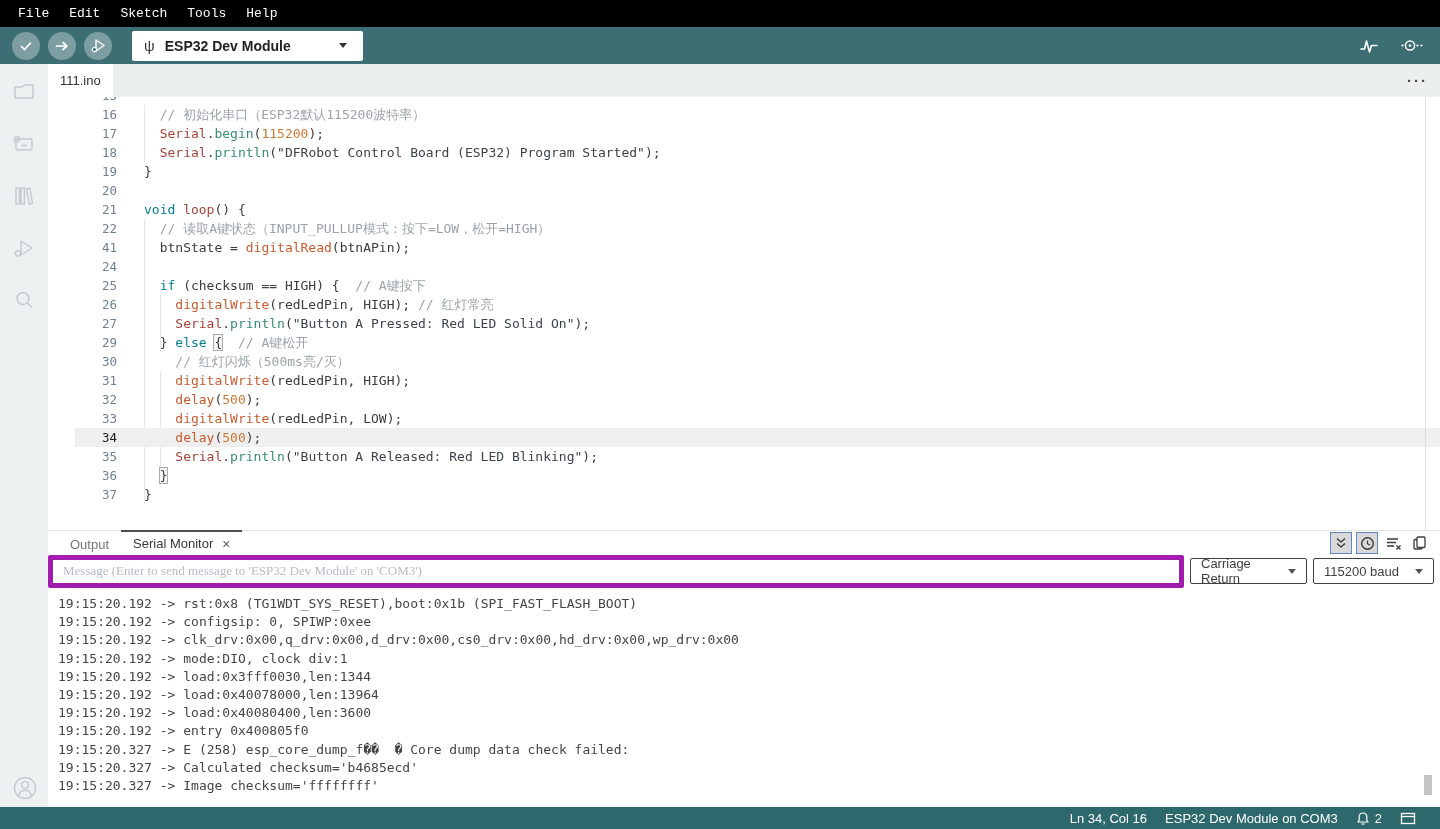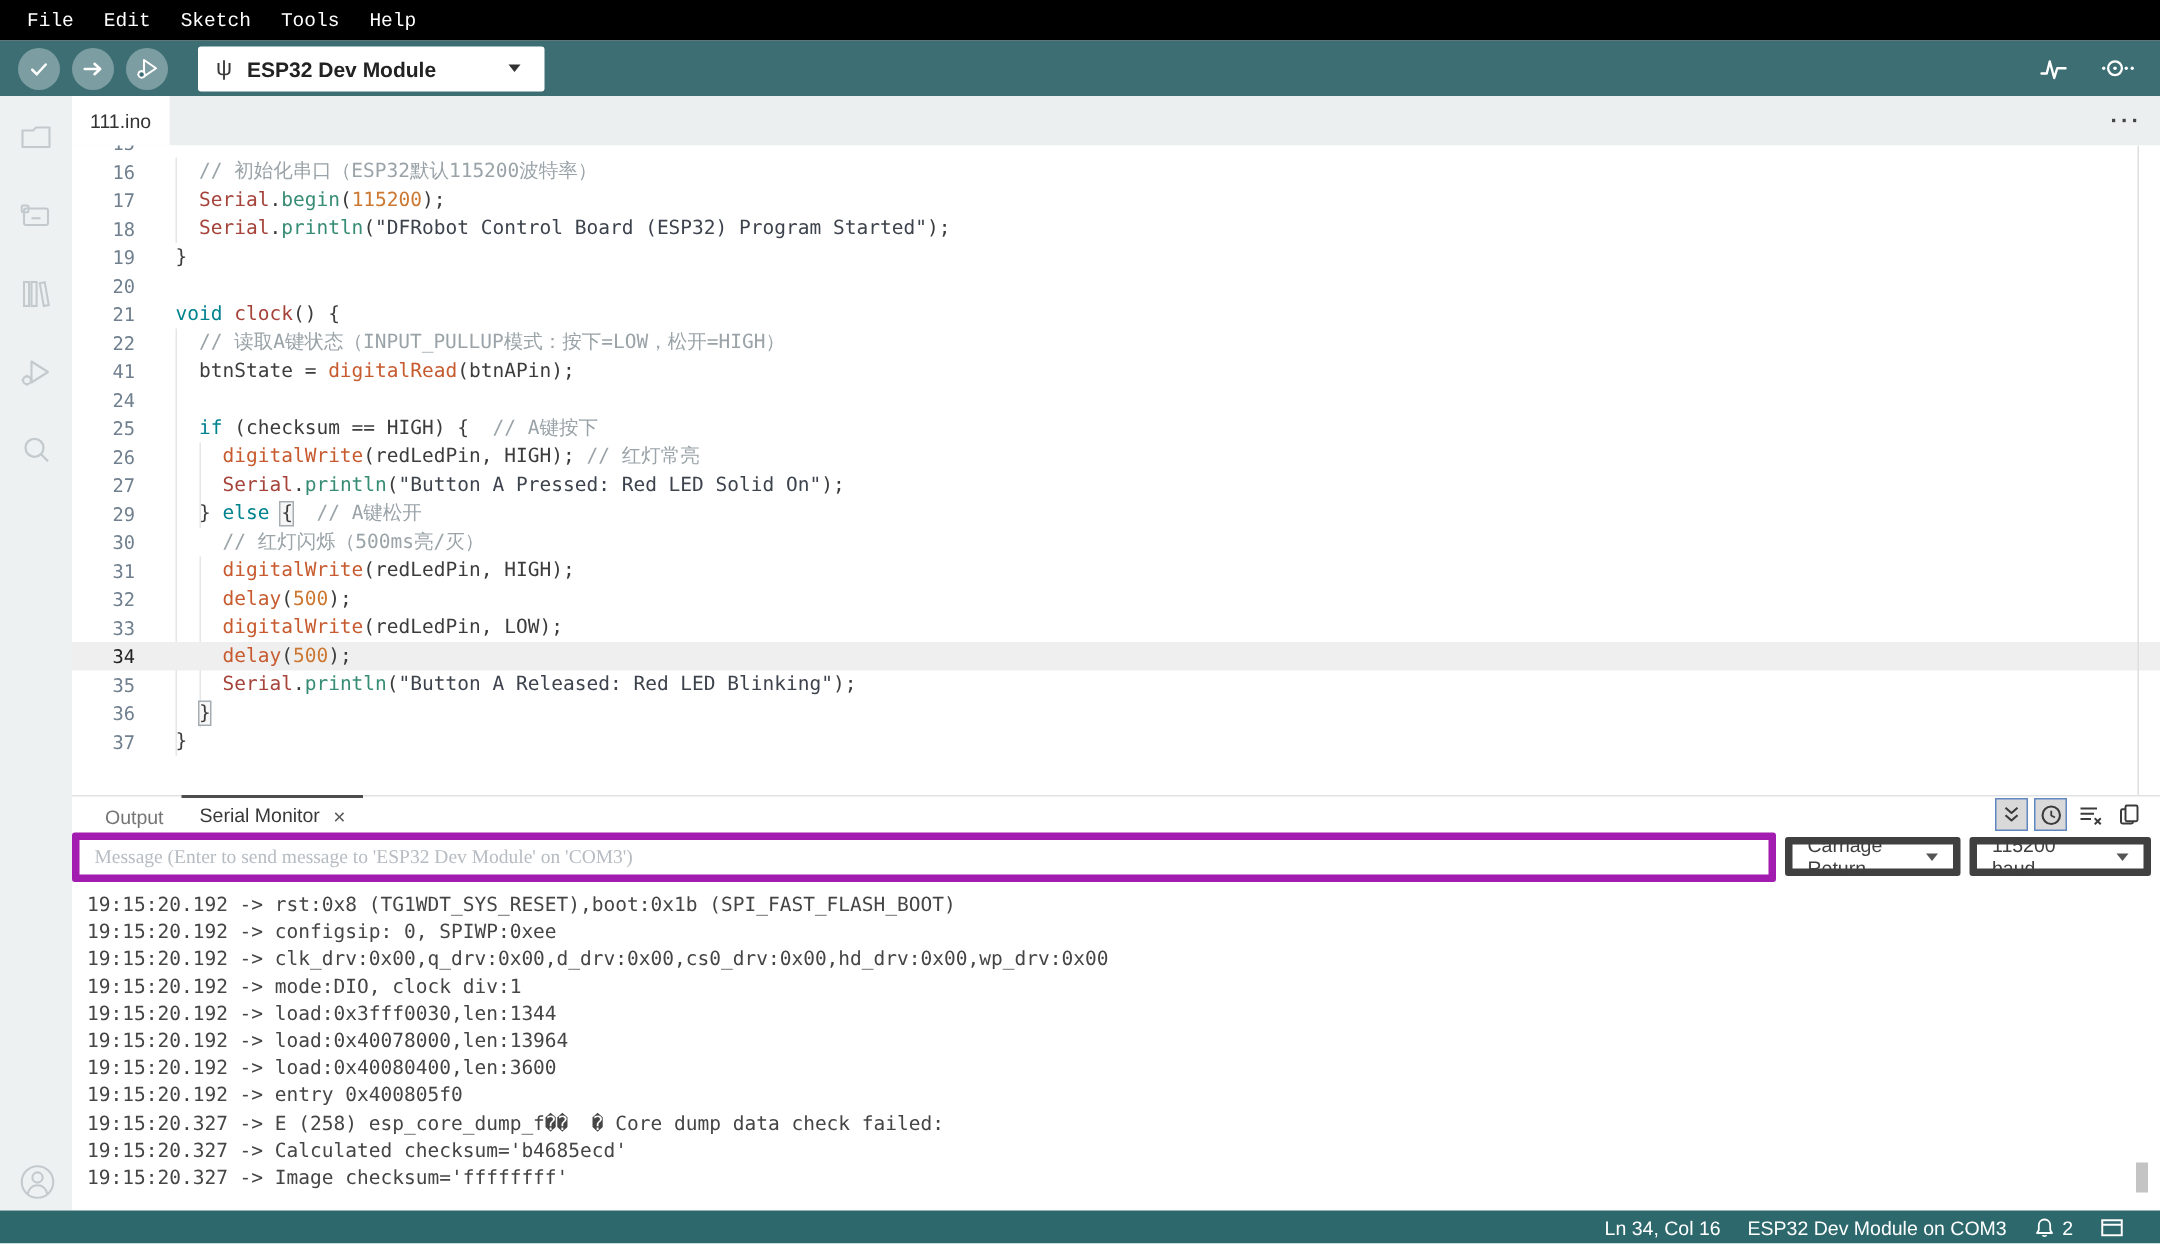--- a/index.html
+++ b/index.html
@@ -35,21 +35,21 @@
   
   .tabbar { height:33px; background:#eceff0; display:flex; align-items:stretch; flex:none; }
   .tab { background:#fff; min-width:62px; display:flex; align-items:center; justify-content:center;
          font-size:13px; color:#333; padding:0 12px; }
   .tab-spacer { flex:1; }
   .tab-overflow { color:#444; font-size:15px; font-weight:bold; letter-spacing:2px;
                   display:flex; align-items:center; padding:0 12px; }
 
   
   .editor { height:433px; background:#fff; position:relative; overflow:hidden; flex:none;
-            font-family:"DejaVu Sans Mono", monospace; font-size:13px; }
+            font-family:"DejaVu Sans Mono", monospace; font-size:13px;margin-left:27px; }
   .code-scroll { position:absolute; left:0; right:0; top:-11px; }
   .code-line { display:flex; height:19px; line-height:19px; white-space:pre; }
   .code-line.current { background:#efefef; }
   .ln { width:42px; text-align:right; color:#71808f; flex:none; font-size:12.5px; }
   .code-line.current .ln { color:#222; }
   .lc { margin-left:27px; }
   .t-w { color:#3c3c3c; }
   .t-p { color:#3c3c3c; }
   .t-k { color:#00828f; }
   .t-f { color:#c75b2f; }
@@ -69,21 +69,21 @@
   .panel-tab.active { color:#383838; border-top:2px solid #4d4d4d; margin-top:-1px;justify-content:space-between; }
   .panel-tab .close { margin-left:9px; color:#5a5a5a; font-size:14px; line-height:1; }
   .panel-actions { margin-left:auto; display:flex; align-items:center; gap:4px; padding-right:10px; }
   .icon-btn { width:22px; height:22px; display:flex; align-items:center; justify-content:center; }
   .icon-btn.boxed { background:#d9d9d9; border:1px solid #5f87c0; }
 
   .panel-input-row { height:32px; display:flex; align-items:center; padding:0 6px 0 0; gap:6px; flex:none; }
   .msg-input { flex:1; height:33px; border:5px solid #a21caf; border-radius:2px; padding:0 10px;
                font-size:13px; color:#444; outline:none; font-family:Liberation Serif, serif; }
   .msg-input::placeholder { color:#b6bcc2; }
-  .dropdown { height:26px; background:#fff; border:5px solid #404040; border-radius:2px; display:flex;
+  .dropdown { height:26px; background:#fff; border:1px solid #404040; border-radius:2px; display:flex;
               align-items:center; padding:0 10px; font-size:13px; color:#3f3f3f; flex:none; }
   .dropdown .dd-label { margin-right:14px; }
   .dropdown.dd1 { width:117px; }
   .dropdown.dd2 { width:121px; }
   .dd-caret { margin-left:auto; width:0; height:0; border-left:4px solid transparent;
               border-right:4px solid transparent; border-top:5px solid #555; }
 
   .serial-output { flex:1; position:relative; overflow:hidden; padding:8px 0 0 10px;
                    font-family:"DejaVu Sans Mono", monospace; font-size:13px; color:#454545; }
   .serial-line { height:18.2px; line-height:18.2px; white-space:pre; }
@@ -216,21 +216,21 @@
         <div class="guide" style="left:69px; top:122px; height:285px;"></div>
         <div class="guide" style="left:85px; top:198px; height:57px;"></div>
         <div class="guide" style="left:85px; top:274px; height:114px;"></div>
         <div class="code-scroll">
             <div class="code-line"><span class="ln">15</span><span class="lc"></span></div>
             <div class="code-line"><span class="ln">16</span><span class="lc"><span class="t-w">  </span><span class="t-o">// 初始化串口（ESP32默认115200波特率）</span></span></div>
             <div class="code-line"><span class="ln">17</span><span class="lc"><span class="t-w">  </span><span class="t-c">Serial</span><span class="t-p">.</span><span class="t-m">begin</span><span class="t-p">(</span><span class="t-n">115200</span><span class="t-p">);</span></span></div>
             <div class="code-line"><span class="ln">18</span><span class="lc"><span class="t-w">  </span><span class="t-c">Serial</span><span class="t-p">.</span><span class="t-m">println</span><span class="t-p">(</span><span class="t-s">"DFRobot Control Board (ESP32) Program Started"</span><span class="t-p">);</span></span></div>
             <div class="code-line"><span class="ln">19</span><span class="lc"><span class="t-p">}</span></span></div>
             <div class="code-line"><span class="ln">20</span><span class="lc"></span></div>
-            <div class="code-line"><span class="ln">21</span><span class="lc"><span class="t-k">void</span><span class="t-p"> </span><span class="t-c">clock</span><span class="t-p">() {</span></span></div>
+            <div class="code-line"><span class="ln">21</span><span class="lc"><span class="t-k">void</span><span class="t-p"> </span><span class="t-c">loop</span><span class="t-p">() {</span></span></div>
             <div class="code-line"><span class="ln">22</span><span class="lc"><span class="t-w">  </span><span class="t-o">// 读取A键状态（INPUT_PULLUP模式：按下=LOW，松开=HIGH）</span></span></div>
             <div class="code-line"><span class="ln">41</span><span class="lc"><span class="t-w">  </span><span class="t-p">btnState = </span><span class="t-f">digitalRead</span><span class="t-p">(btnAPin);</span></span></div>
             <div class="code-line"><span class="ln">24</span><span class="lc"></span></div>
             <div class="code-line"><span class="ln">25</span><span class="lc"><span class="t-w">  </span><span class="t-k">if</span><span class="t-p"> (checksum == HIGH) {  </span><span class="t-o">// A键按下</span></span></div>
             <div class="code-line"><span class="ln">26</span><span class="lc"><span class="t-w">    </span><span class="t-f">digitalWrite</span><span class="t-p">(redLedPin, HIGH); </span><span class="t-o">// 红灯常亮</span></span></div>
             <div class="code-line"><span class="ln">27</span><span class="lc"><span class="t-w">    </span><span class="t-c">Serial</span><span class="t-p">.</span><span class="t-m">println</span><span class="t-p">(</span><span class="t-s">"Button A Pressed: Red LED Solid On"</span><span class="t-p">);</span></span></div>
             <div class="code-line"><span class="ln">29</span><span class="lc"><span class="t-w">  </span><span class="t-p">} </span><span class="t-k">else</span><span class="t-p"> </span><span class="t-b">{</span><span class="t-p">  </span><span class="t-o">// A键松开</span></span></div>
             <div class="code-line"><span class="ln">30</span><span class="lc"><span class="t-w">    </span><span class="t-o">// 红灯闪烁（500ms亮/灭）</span></span></div>
             <div class="code-line"><span class="ln">31</span><span class="lc"><span class="t-w">    </span><span class="t-f">digitalWrite</span><span class="t-p">(redLedPin, HIGH);</span></span></div>
             <div class="code-line"><span class="ln">32</span><span class="lc"><span class="t-w">    </span><span class="t-f">delay</span><span class="t-p">(</span><span class="t-n">500</span><span class="t-p">);</span></span></div>

